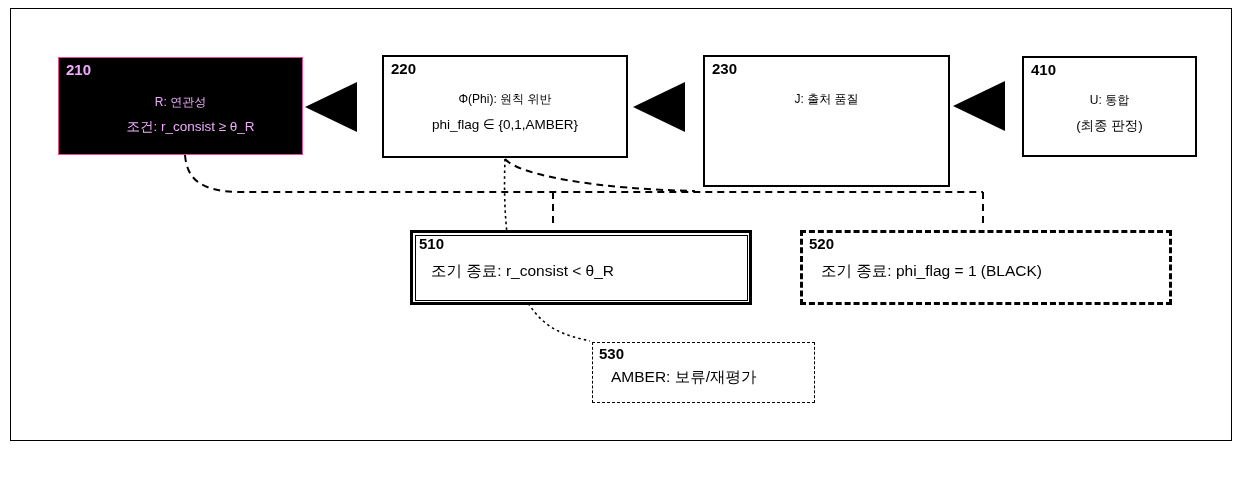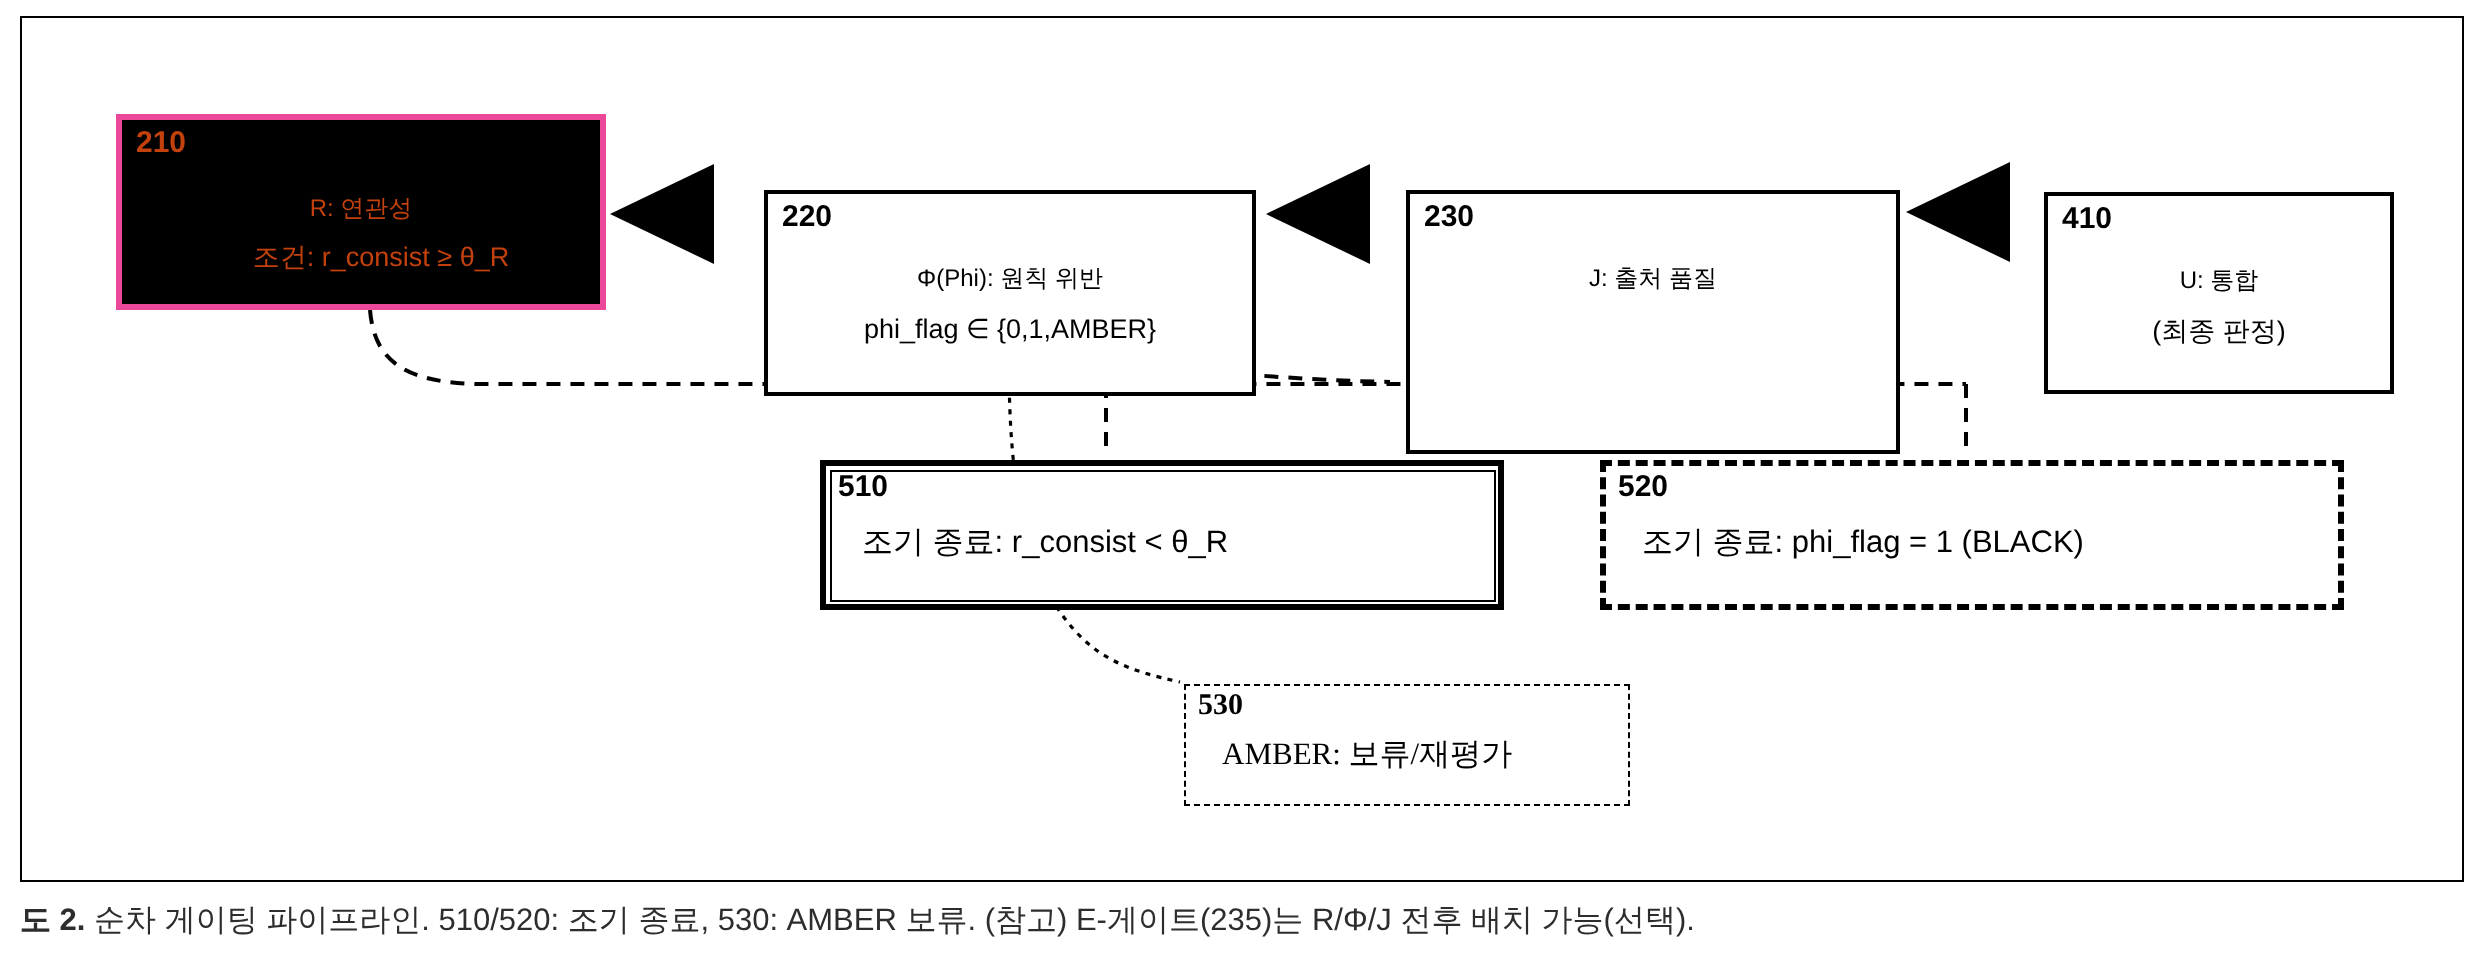--- a/index.html
+++ b/index.html
@@ -4,33 +4,33 @@
 <style>
   html,body{margin:0;padding:0;background:#ffffff;}
   body{font-family:"Liberation Sans","DejaVu Sans",sans-serif;color:#000;}
   .stage{position:relative;width:1244px;height:478px;background:#fff;overflow:hidden;}
   .frame{position:absolute;left:10px;top:8px;width:1222px;height:433px;border:1.5px solid #000;box-sizing:border-box;background:#fff;}
   .layer{position:absolute;left:0;top:0;width:1244px;height:478px;pointer-events:none;}
   .box{position:absolute;box-sizing:border-box;background:#fff;}
   .box .num{position:absolute;left:7px;top:2px;font-size:15px;font-weight:bold;line-height:19px;}
   .box .title{position:absolute;left:0;right:0;text-align:center;font-size:12px;line-height:20px;}
   .box .sub{position:absolute;left:0;right:0;text-align:center;font-size:13.5px;line-height:17px;}
-  .stagebox{border:2.5px solid #000;margin-top:40px;}
-  .b210{left:58px;top:57px;width:245px;height:98px;background:#000;color:#c2410c;border:3px solid #ec4899;}
+  .stagebox{border:2.5px solid #000;}
+  .b210{left:58px;top:57px;width:245px;height:98px;background:#000;color:#f0abfc;border:1px solid #ec4899;}
   .b210 .title{top:34px;}
   .b210 .sub{top:60px;margin-left:20px;}
   .b220{left:382px;top:55px;width:246px;height:103px;}
   .b230{left:703px;top:55px;width:247px;height:132px;}
   .b410{left:1022px;top:56px;width:175px;height:101px;}
   .stagebox .title{top:32px;}
   .stagebox .sub{top:59px;}
   .b510{left:383px;top:230px;width:342px;height:75px;border:3px solid #000;margin-left:27px;}
   .b510 .inner{position:absolute;left:1.5px;top:1.5px;right:1.5px;bottom:1.5px;border:1px solid #000;}
   .b520{left:800px;top:230px;width:372px;height:75px;border:3px dashed #000;padding-left:21px;}
-  .b530{left:592px;top:342px;width:223px;height:61px;border:1.5px dashed #000;font-family:Liberation Serif, serif;}
+  .b530{left:592px;top:342px;width:223px;height:61px;border:1.5px dashed #000;}
   .outbox .num{left:6px;top:1px;}
   .outbox .otext{position:absolute;left:18px;right:0;text-align:left;font-size:15.5px;}
   .b510 .otext,.b520 .otext{top:28px;}
   .b530 .otext{top:24px;}
   .b510 .num,.b510 .otext{z-index:2;}
   .caption{position:absolute;left:10px;top:451px;width:1225px;font-size:15.5px;line-height:20px;color:#2d2d2d;}
   .caption b{color:#2d2d2d;}
 </style>
 </head>
 <body>
@@ -85,17 +85,14 @@
   <div class="box outbox b520">
     <span class="num">520</span>
     <div class="otext">조기 종료: phi_flag = 1 (BLACK)</div>
   </div>
 
   <div class="box outbox b530">
     <span class="num">530</span>
     <div class="otext">AMBER: 보류/재평가</div>
   </div>
 
-  <div class="caption">
-    <b>도 2.</b><span> 순차 게이팅 파이프라인. 510/520: 조기 종료, 530: AMBER 보류. (참고) E-게이트(235)는 R/Φ/J 전후 배치 가능(선택).</span>
-  </div>
 
 </div>
 
 </body></html>

